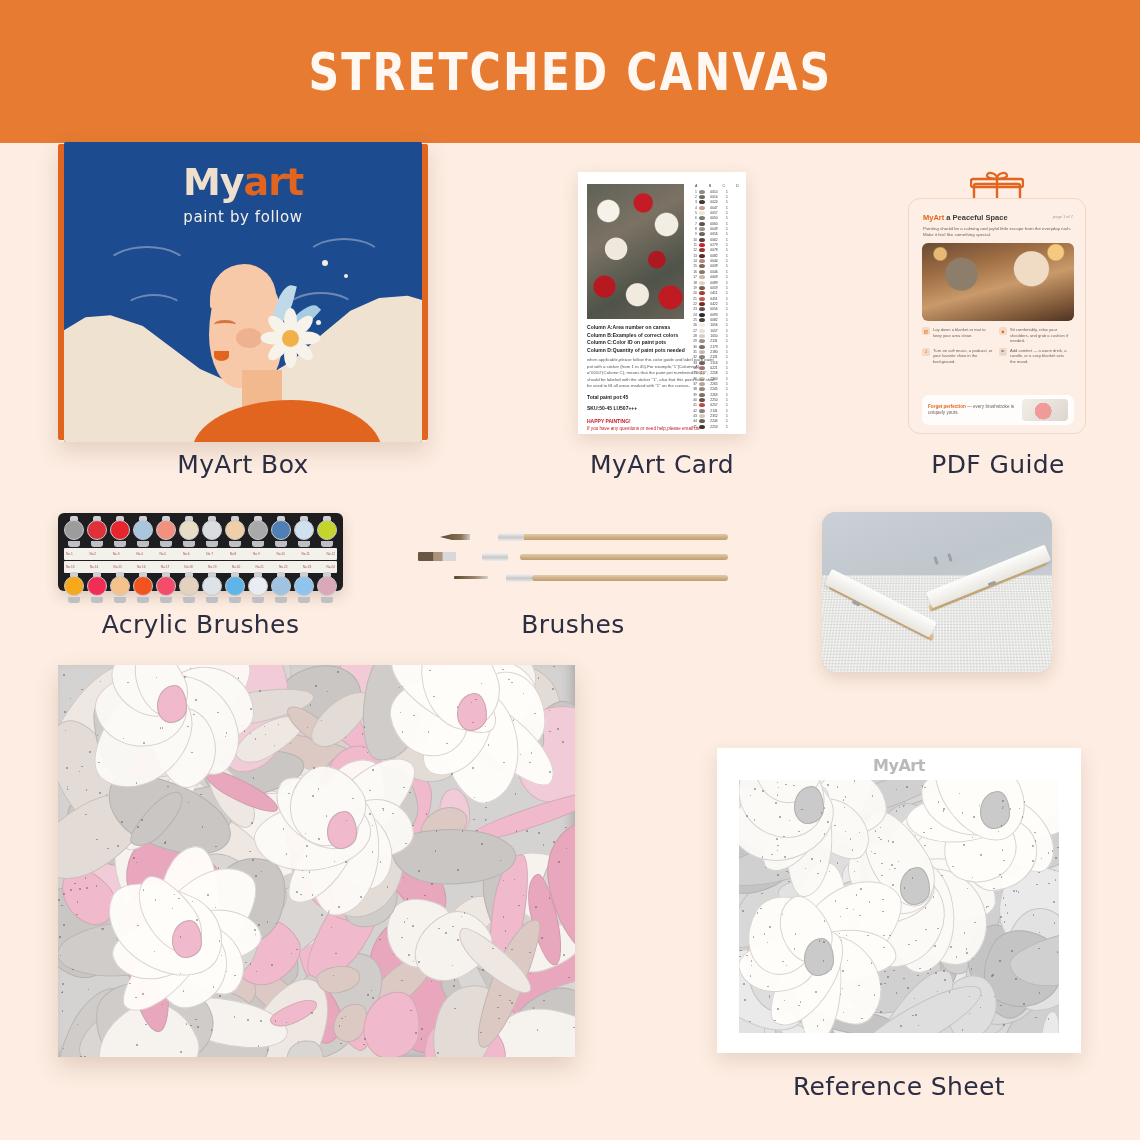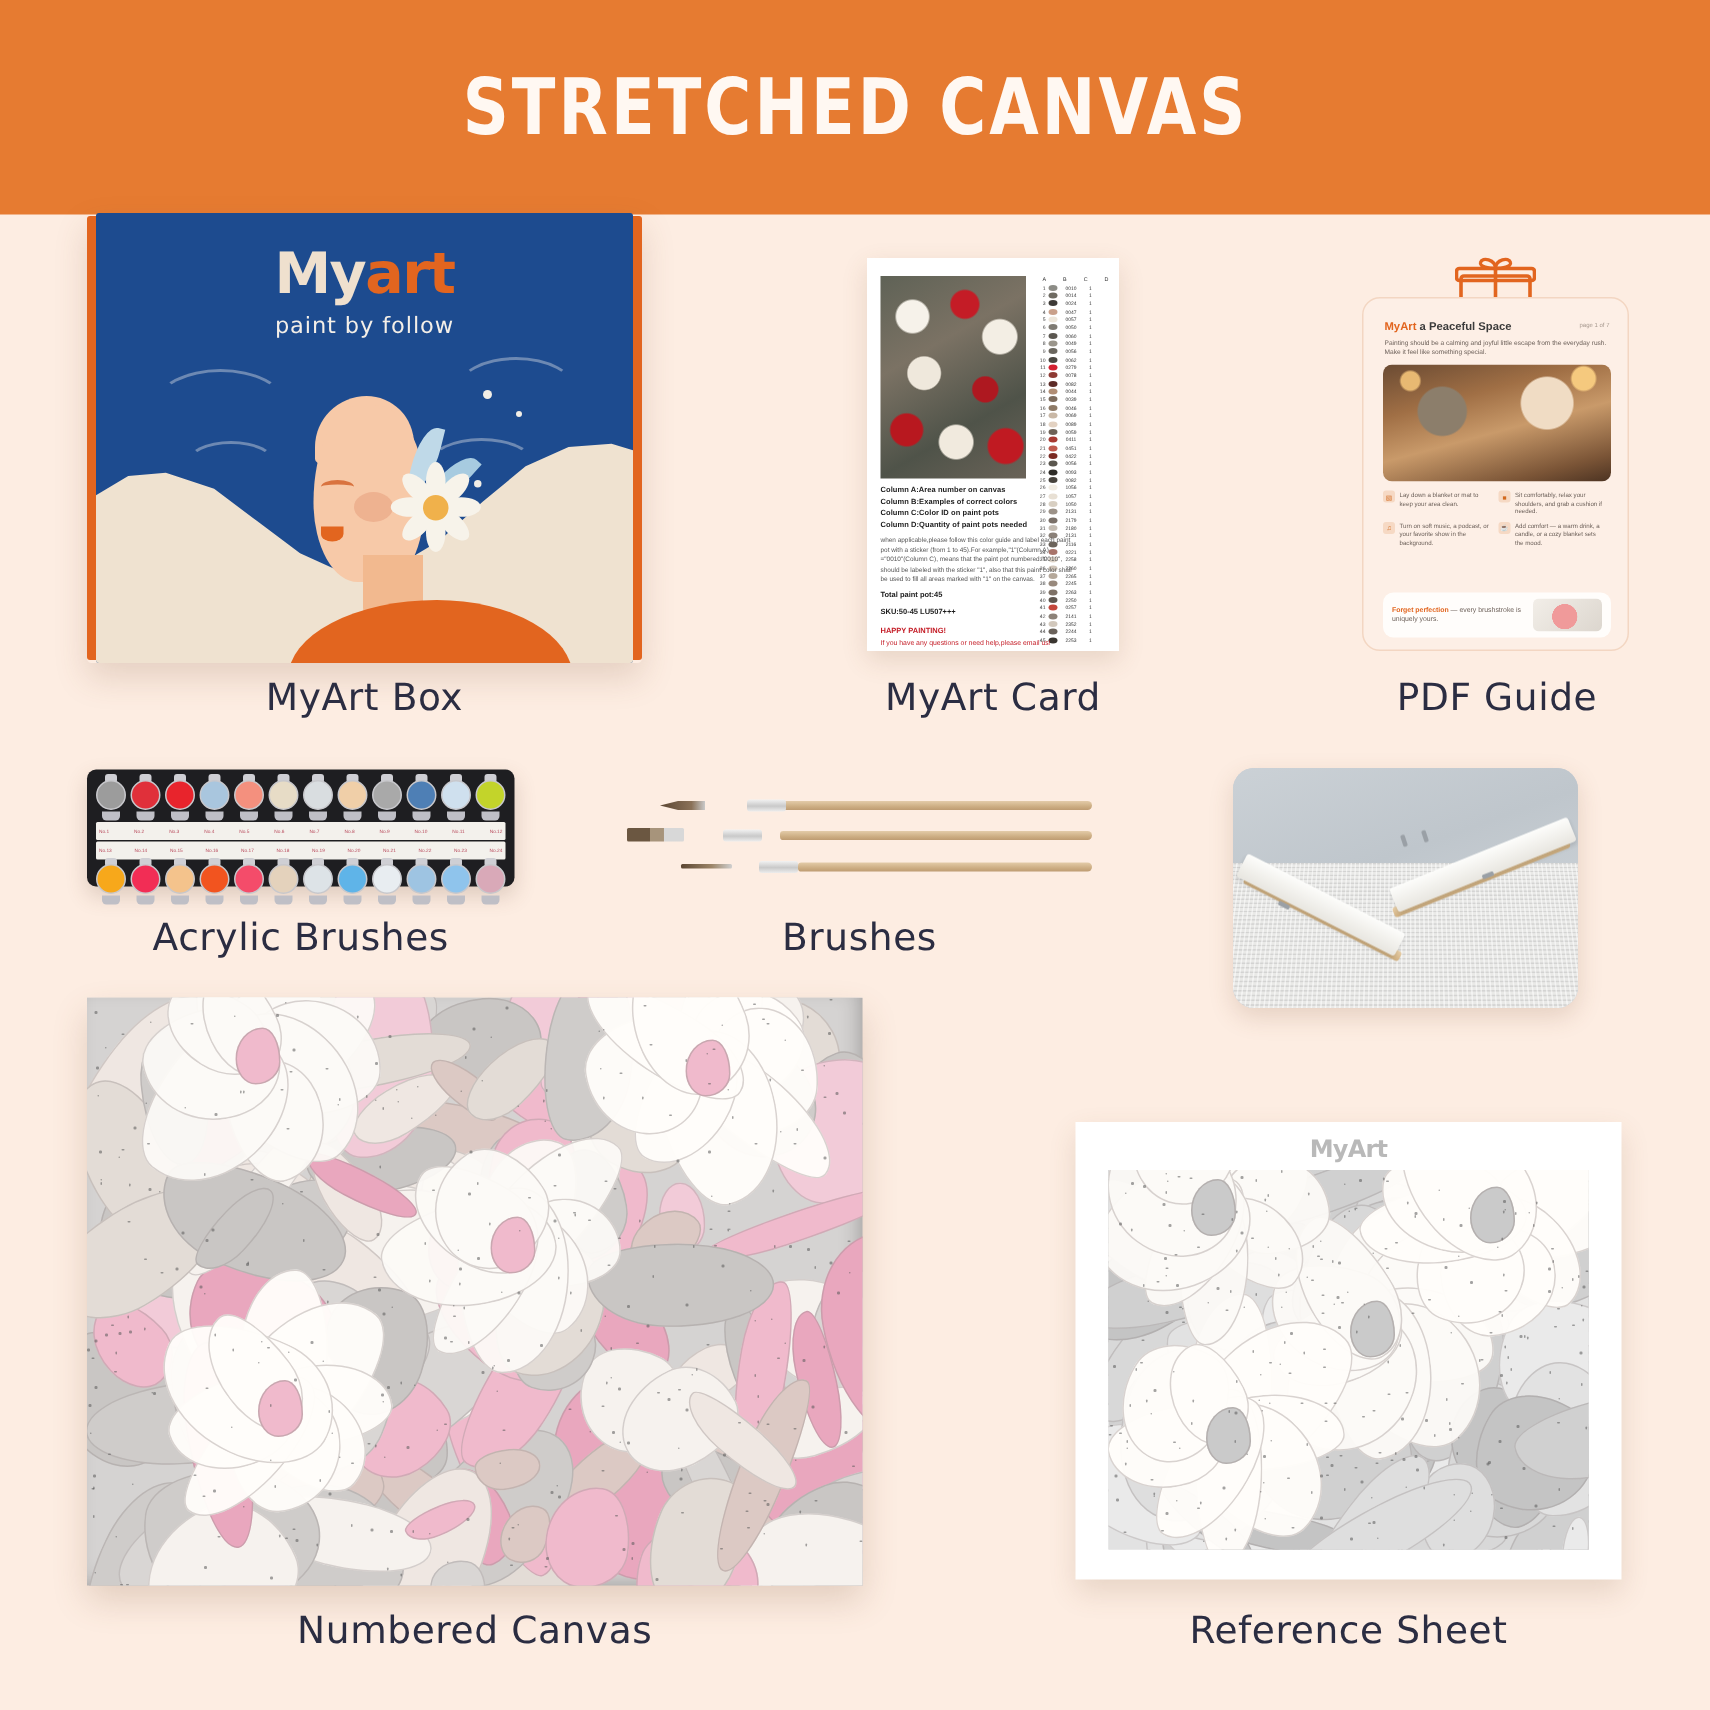--- a/index.html
+++ b/index.html
@@ -1351,21 +1351,20 @@
       <div class="speck" style="left: 8.6211px; top: 120.63px;"></div>
       <div class="speck" style="left: 205.718px; top: 60.5627px;"></div>
       <div class="speck" style="left: 95.9136px; top: 285.623px;"></div>
       <div class="speck" style="left: 106.848px; top: 176.355px;"></div>
       <div class="speck" style="left: 302.35px; top: 231.226px;"></div>
       <div class="speck" style="left: 267.542px; top: 150.188px;"></div>
       <div class="speck" style="left: 372.622px; top: 315.561px;"></div>
       <div class="speck" style="left: 279.306px; top: 6.25943px;"></div>
       <div class="speck" style="left: 376.939px; top: 185.345px;"></div>
     </div>
-  <div class="caption" style="left:58px; top:1072px; width:517px;">Numbered Canvas</div>
 
   <div class="refsheet">
     <div class="ref-logo">MyArt</div>
     <div class="ref-img" id="refimg">
         <div class="rflr" style="width: 134.53px; height: 75.0429px; left: 10.0854px; top: 81.3757px; background: rgb(208, 208, 208); transform: rotate(118.588deg); box-shadow: rgba(150, 140, 140, 0.35) 0px 0px 0px 1px inset;"></div>
         <div class="rflr" style="width: 36.942px; height: 32.835px; left: 299.666px; top: 72.2194px; background: rgb(226, 226, 226); transform: rotate(179.764deg); box-shadow: rgba(150, 140, 140, 0.35) 0px 0px 0px 1px inset;"></div>
         <div class="rflr" style="width: 97.2241px; height: 43.2198px; left: 76.7011px; top: 73.0538px; background: rgb(208, 208, 208); transform: rotate(317.606deg); box-shadow: rgba(150, 140, 140, 0.35) 0px 0px 0px 1px inset;"></div>
         <div class="rflr" style="width: 132.043px; height: 52.8639px; left: 142.856px; top: 184.212px; background: rgb(226, 226, 226); transform: rotate(292.116deg); box-shadow: rgba(150, 140, 140, 0.35) 0px 0px 0px 1px inset;"></div>
         <div class="rflr" style="width: 68.0662px; height: 88.4338px; left: -13.2017px; top: -23.9717px; background: rgb(202, 202, 202); transform: rotate(223.292deg); box-shadow: rgba(150, 140, 140, 0.35) 0px 0px 0px 1px inset;"></div>
         <div class="rflr" style="width: 51.9594px; height: 96.5964px; left: -8.80594px; top: 54.8349px; background: rgb(208, 208, 208); transform: rotate(231.134deg); box-shadow: rgba(150, 140, 140, 0.35) 0px 0px 0px 1px inset;"></div>

